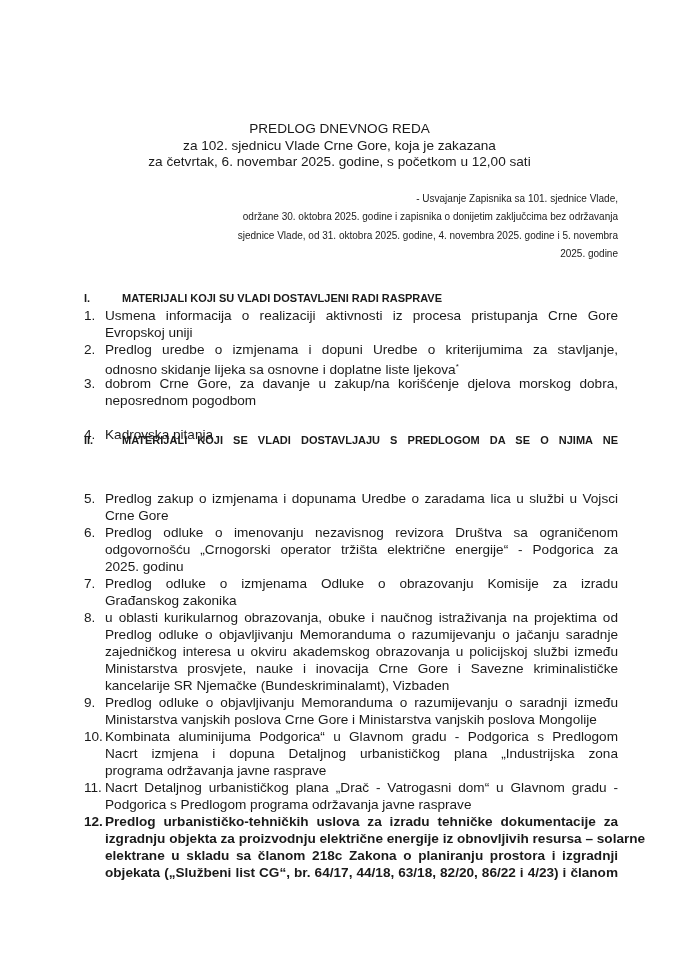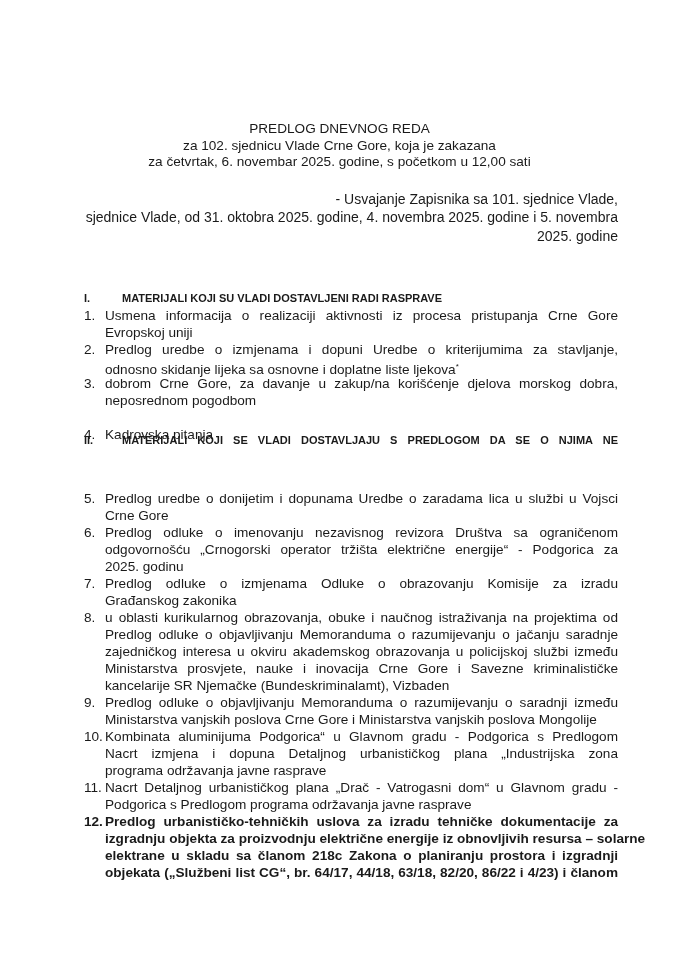--- a/index.html
+++ b/index.html
@@ -3,21 +3,21 @@
   <meta charset="utf-8">
   <style>
     html, body { margin: 0; padding: 0; background: #ffffff; }
     body {
       width: 679px; height: 960px; overflow: hidden; position: relative;
       font-family: "Liberation Sans", sans-serif; color: #1a1a1a;
     }
     .page { position: absolute; left: 0; top: 0; width: 550px; height: 960px; background: #fff; }
     .title-block { position: absolute; left: 0; top: 121px; width: 679px; text-align: center; font-size: 13.6px; line-height: 16.5px; }
     .title-block .t1, .title-block .t2, .title-block .t3 { display: block; }
-    .intro { position: absolute; left: 82px; top: 190px; width: 536px; text-align: right; font-size: 14px; line-height: 18.3px; }
+    .intro { position: absolute; left: 82px; top: 190px; width: 536px; text-align: right; font-size: 10px; line-height: 18.3px; }
     .intro span { display: block; }
     .section-head { position: absolute; left: 84px; width: 534px; font-size: 11px; font-weight: bold; line-height: 17px; }
     .section-head .num { position: absolute; left: 0; top: 0; }
     .section-head .txt { display: block; margin-left: 38px; text-align: justify; }
     .item { position: absolute; left: 84px; width: 534px; font-size: 13.6px; line-height: 17px; }
     .item .num { position: absolute; left: 0; top: 0; }
     .item .txt { display: block; margin-left: 21px; text-align: justify; text-align-last: left; }
     .lines span { display: block; text-align: justify; text-align-last: justify; white-space: nowrap; }
     .lines span.last { text-align-last: left; }
     .sup { font-size: 8px; vertical-align: 5px; }
@@ -28,20 +28,21 @@
 <div class="page">
 
   <div class="title-block">
     <span class="t1">PREDLOG DNEVNOG REDA</span>
     <span class="t2">za 102. sjednicu Vlade Crne Gore, koja je zakazana</span>
     <span class="t3">za četvrtak, 6. novembar 2025. godine, s početkom u 12,00 sati</span>
   </div>
 
   <div class="intro">
     <span>- Usvajanje Zapisnika sa 101. sjednice Vlade,</span>
+    <span>održane 30. oktobra 2025. godine i zapisnika o donijetim zaključcima bez održavanja</span>
     <span>sjednice Vlade, od 31. oktobra 2025. godine, 4. novembra 2025. godine i 5. novembra</span>
     <span>2025. godine</span>
   </div>
 
   <div class="section-head" style="top:290px;">
     <span class="num">I.</span>
     <span class="txt">MATERIJALI KOJI SU VLADI DOSTAVLJENI RADI RASPRAVE</span>
   </div>
 
   <div class="item" style="top:307px;">
@@ -78,21 +79,21 @@
   <div class="section-head" style="top:432px;">
     <span class="num">II.</span>
     <div class="txt lines">
       <span>MATERIJALI KOJI SE VLADI DOSTAVLJAJU S PREDLOGOM DA SE O NJIMA NE</span>
     </div>
   </div>
 
   <div class="item" style="top:490px;">
     <span class="num">5.</span>
     <div class="txt lines">
-      <span>Predlog uredbe o donijetim i dopunama Uredbe o zaradama lica u službi u Vojsci</span>
+      <span>Predlog zakup o izmjenama i dopunama Uredbe o zaradama lica u službi u Vojsci</span>
       <span class="last">Crne Gore</span>
     </div>
   </div>
 
   <div class="item" style="top:524px;">
     <span class="num">6.</span>
     <div class="txt lines">
       <span>Predlog odluke o imenovanju nezavisnog revizora Društva sa ograničenom</span>
       <span>odgovornošću „Crnogorski operator tržišta električne energije“ - Podgorica za</span>
       <span class="last">2025. godinu</span>

